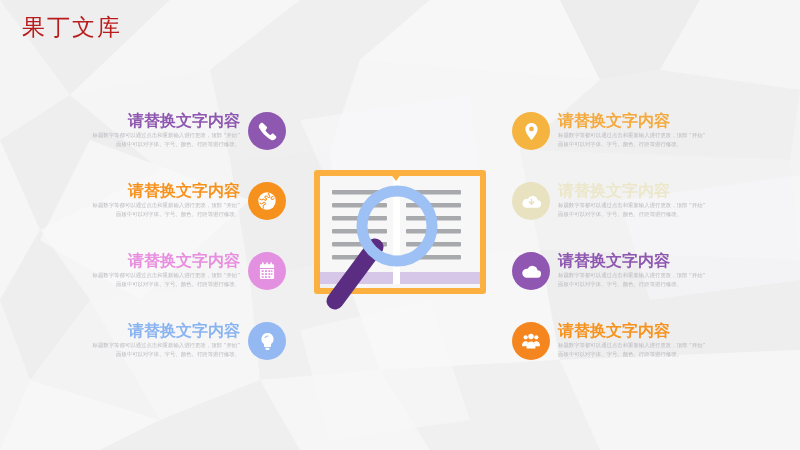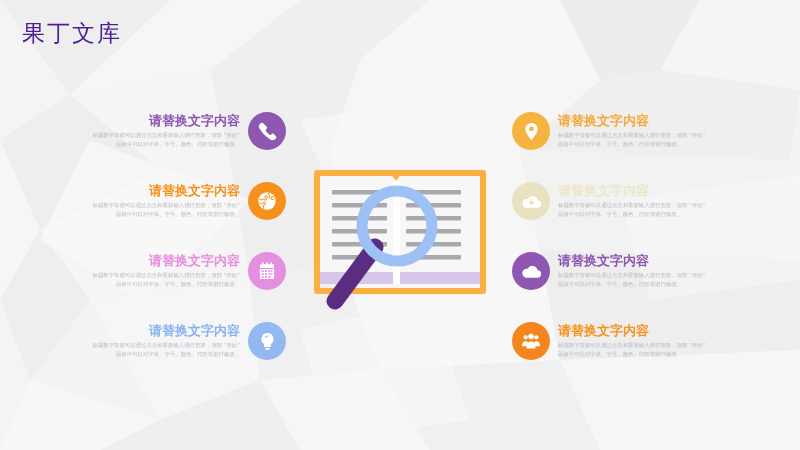--- a/index.html
+++ b/index.html
@@ -24,24 +24,24 @@
   #bg {
     position: absolute;
     left: 0; top: 0;
     width: 800px;
     height: 450px;
   }
   
   #logo {
     position: absolute;
     left: 22px;
-    top: 18px;
+    top: 12px;
     font-size: 23px;
     letter-spacing: 2px;
-    color: #4c1d95;
+    color: #b91c1c;
     font-family: "DejaVu Sans", sans-serif;
     user-select: none;
   }
   
   .row {
     position: absolute;
     height: 74px;
     display: flex;
     align-items: center;
   }
@@ -54,21 +54,21 @@
     left: 512px;
     width: 210px;
     flex-direction: row;
   }
   .txtblock {
     width: 152px;
   }
   .row.left .txtblock { text-align: right; padding-right: 8px; }
   .row.right .txtblock { text-align: left; padding-left: 8px; }
   .ttl {
-    font-size: 13px;
+    font-size: 16px;
     font-weight: bold;
     line-height: 14px;
     white-space: nowrap;
     font-family: "DejaVu Sans", sans-serif;
   }
   .body {
     font-size: 5.4px;
     line-height: 8.2px;
     color: #b9b9bd;
     margin-top: 3px;

